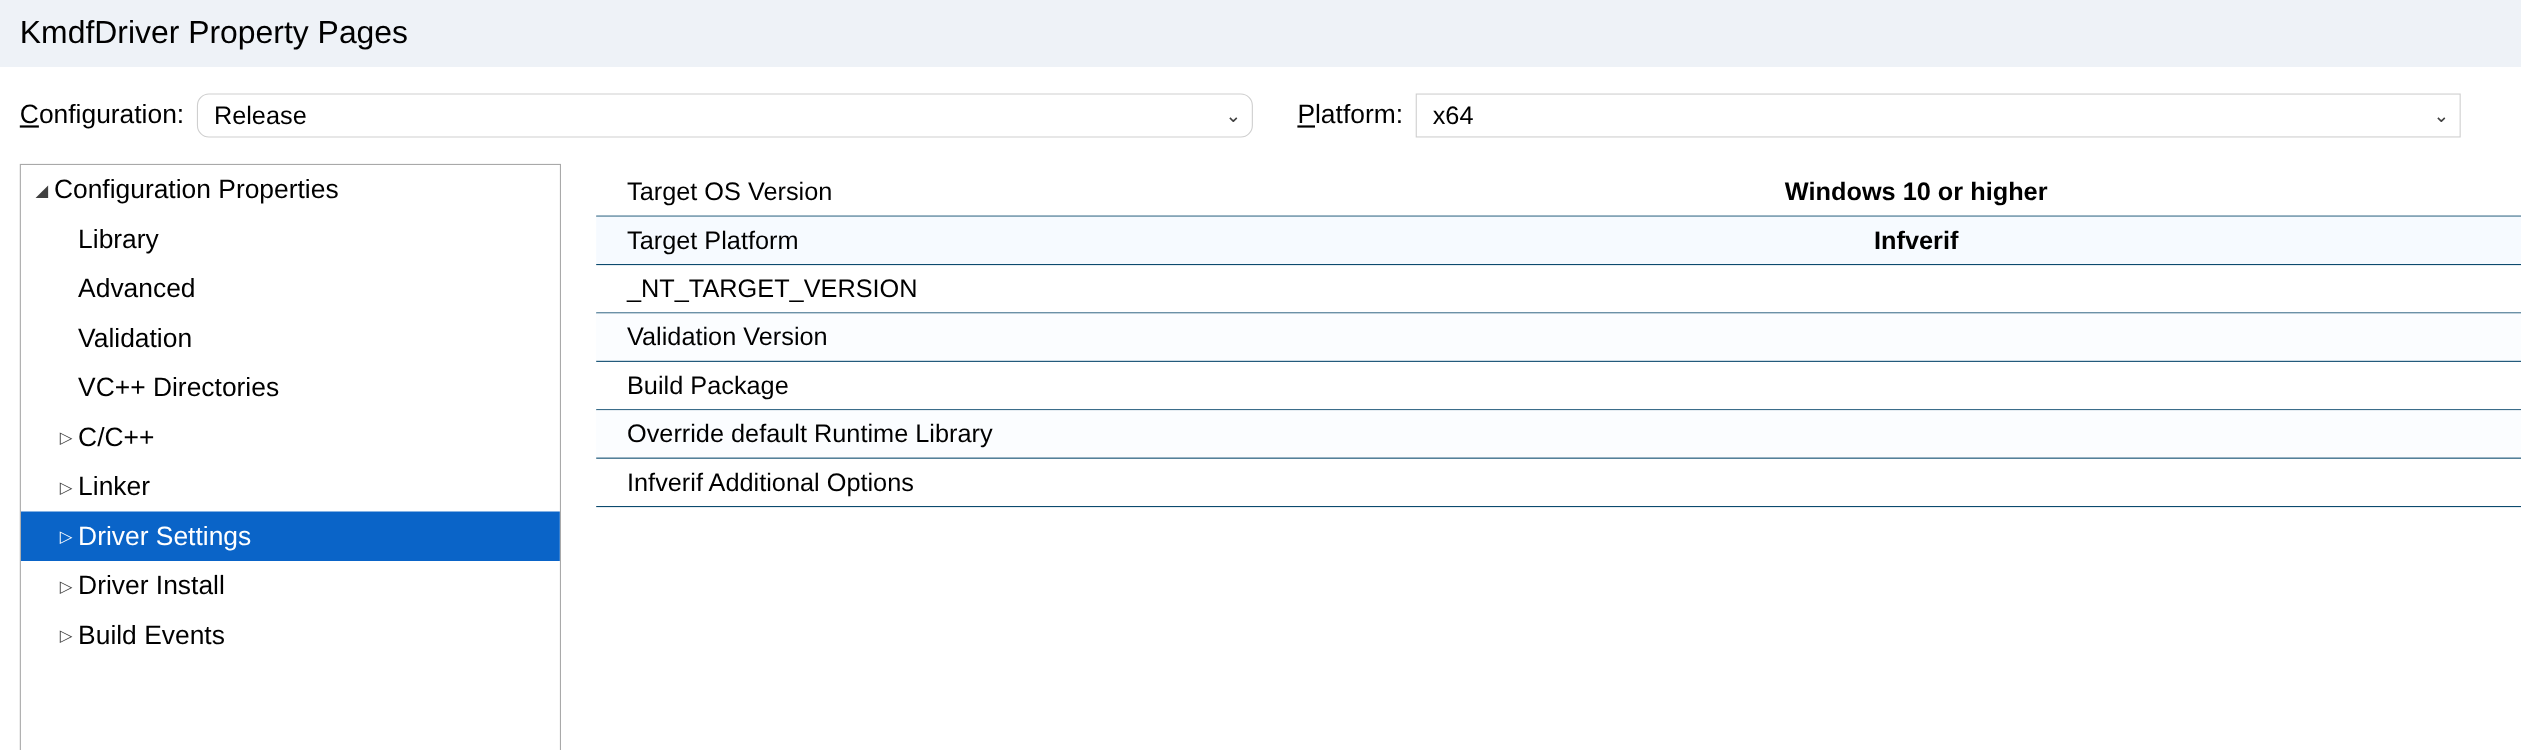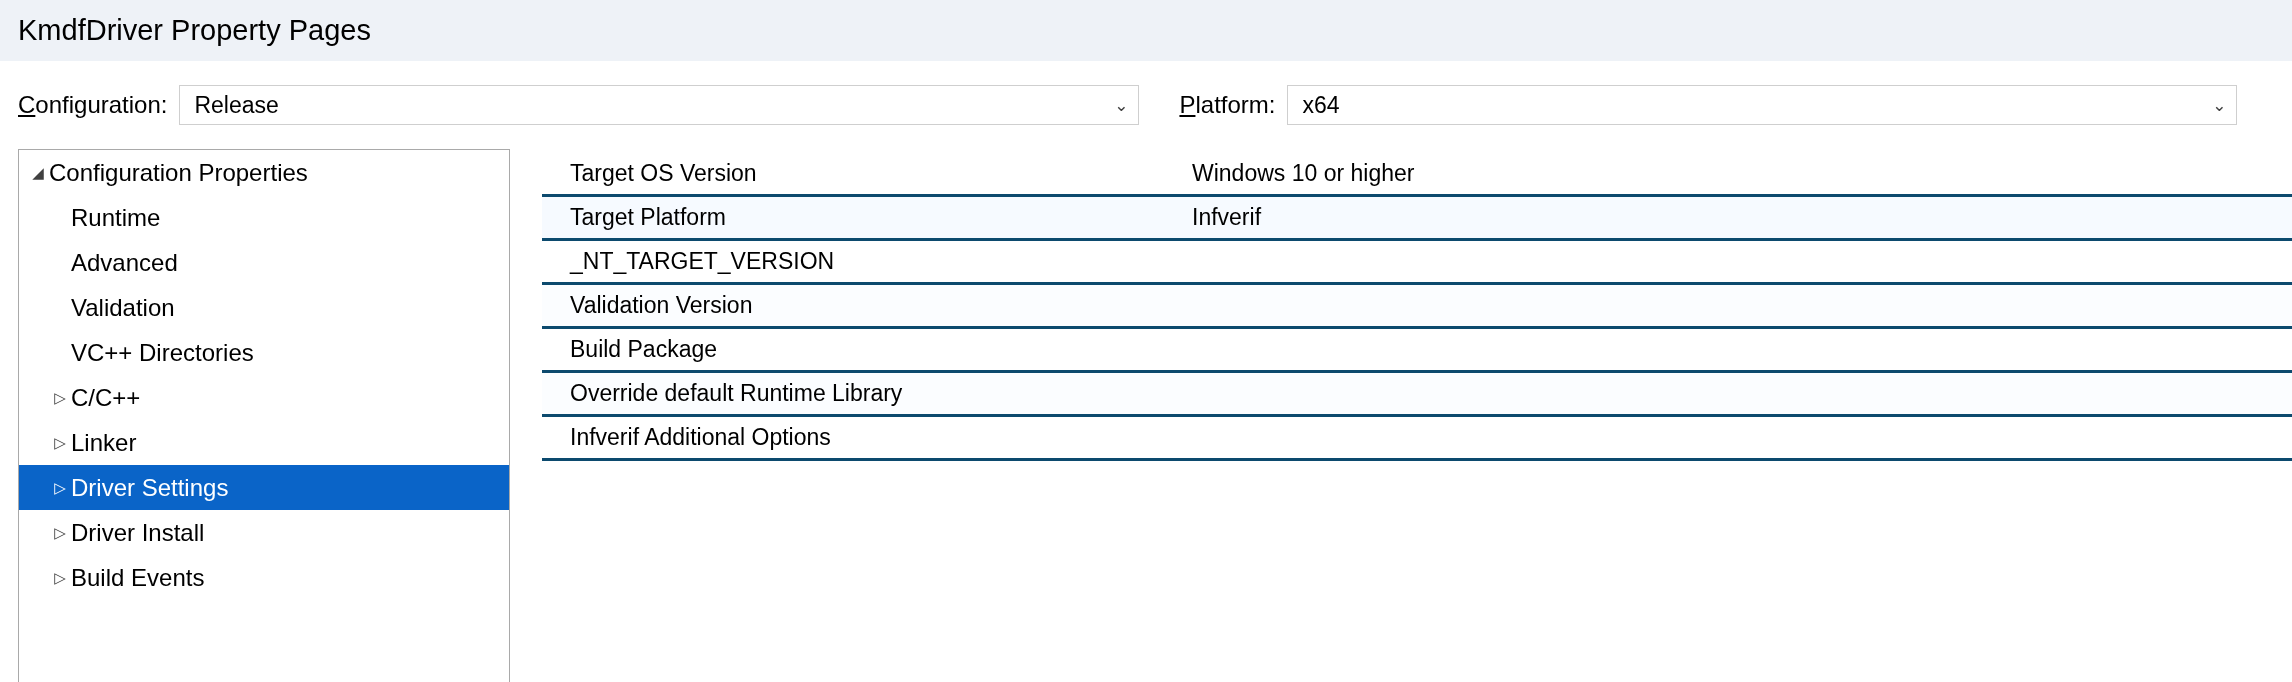--- a/index.html
+++ b/index.html
@@ -42,21 +42,21 @@
     height: 40px;
     padding: 0 10px 0 14px;
     font-size: 23px;
     background: #fff;
     cursor: default;
   }
   .dropdown .chev {
     font-size: 17px;
     color: #404040;
   }
-  #config-dropdown { width: 960px; }
+  #config-dropdown { width: 960px; border-radius: 11px; }
   #platform-dropdown { width: 950px; justify-content: space-between; }
   .plat-label { margin-left: 28px; }
   .body-row {
     display: flex;
     padding: 0 0 0 18px;
     height: calc(682px - 60px - 88px);
   }
   .tree {
     width: 492px;
     border: 1px solid #a9a9a9;
@@ -89,31 +89,32 @@
   .props {
     flex: 1;
     padding-left: 32px;
     padding-top: 4px;
   }
   .prop-row {
     display: flex;
     align-items: center;
     height: 44px;
     font-size: 23px;
-    border-bottom: 3px solid #0c4a6e;
+    border-bottom: 1px solid #0c4a6e;
   }
   .prop-row:nth-child(even) { background: #fbfdff; }
   .prop-row:nth-child(2)    { background: #f6faff; }
   .prop-label {
     width: 650px;
     padding-left: 28px;
   }
   .prop-value {
     flex: 1;
-    font-weight: 400;
+    font-weight: 700;
+    text-align: center;
   }
 </style>
 </head>
 <body>
 
 <div class="titlebar">
   <span>KmdfDriver Property Pages</span>
 </div>
 
 <div class="config-row">
@@ -137,21 +138,21 @@
 
 <div class="body-row">
   <div class="tree">
     <div class="tree-item lvl0">
       <span class="caret">◢</span>
       <span>Configuration Properties</span>
     </div>
     <div id="tree-children">
         <div class="tree-item lvl1">
           <span class="caret"></span>
-          <span>Runtime</span>
+          <span>Library</span>
         </div>
         <div class="tree-item lvl1">
           <span class="caret"></span>
           <span>Advanced</span>
         </div>
         <div class="tree-item lvl1">
           <span class="caret"></span>
           <span>Validation</span>
         </div>
         <div class="tree-item lvl1">

